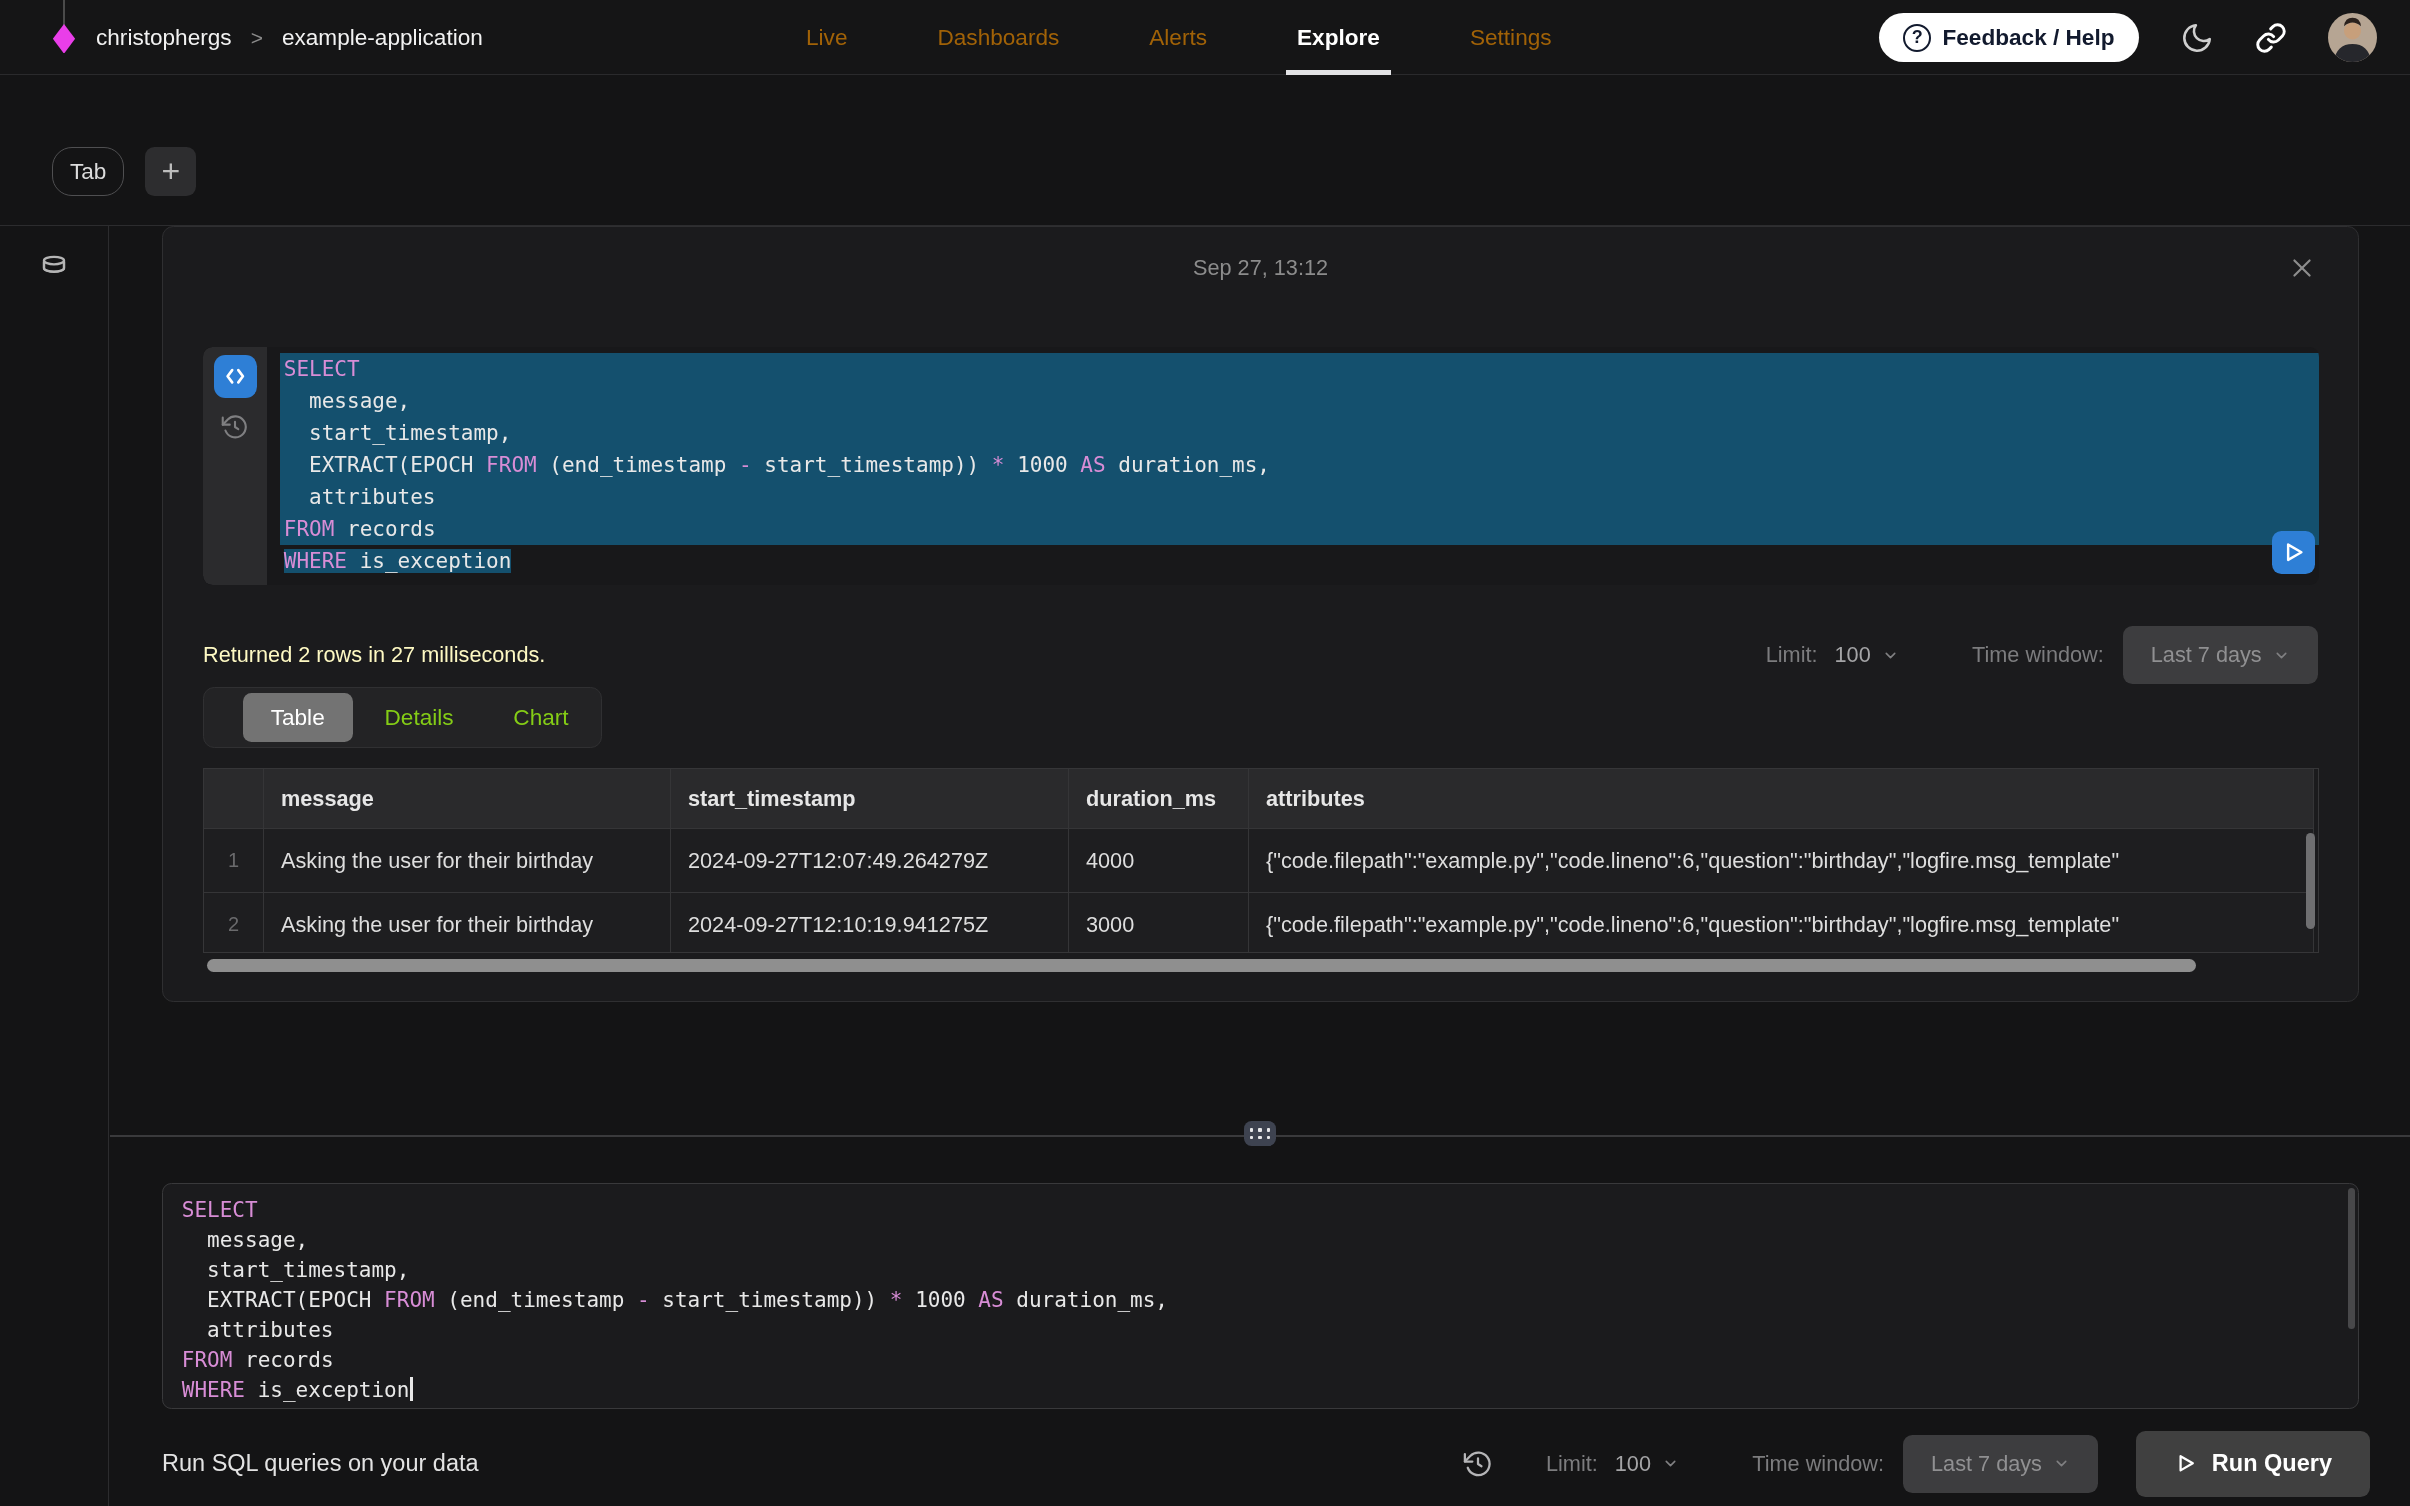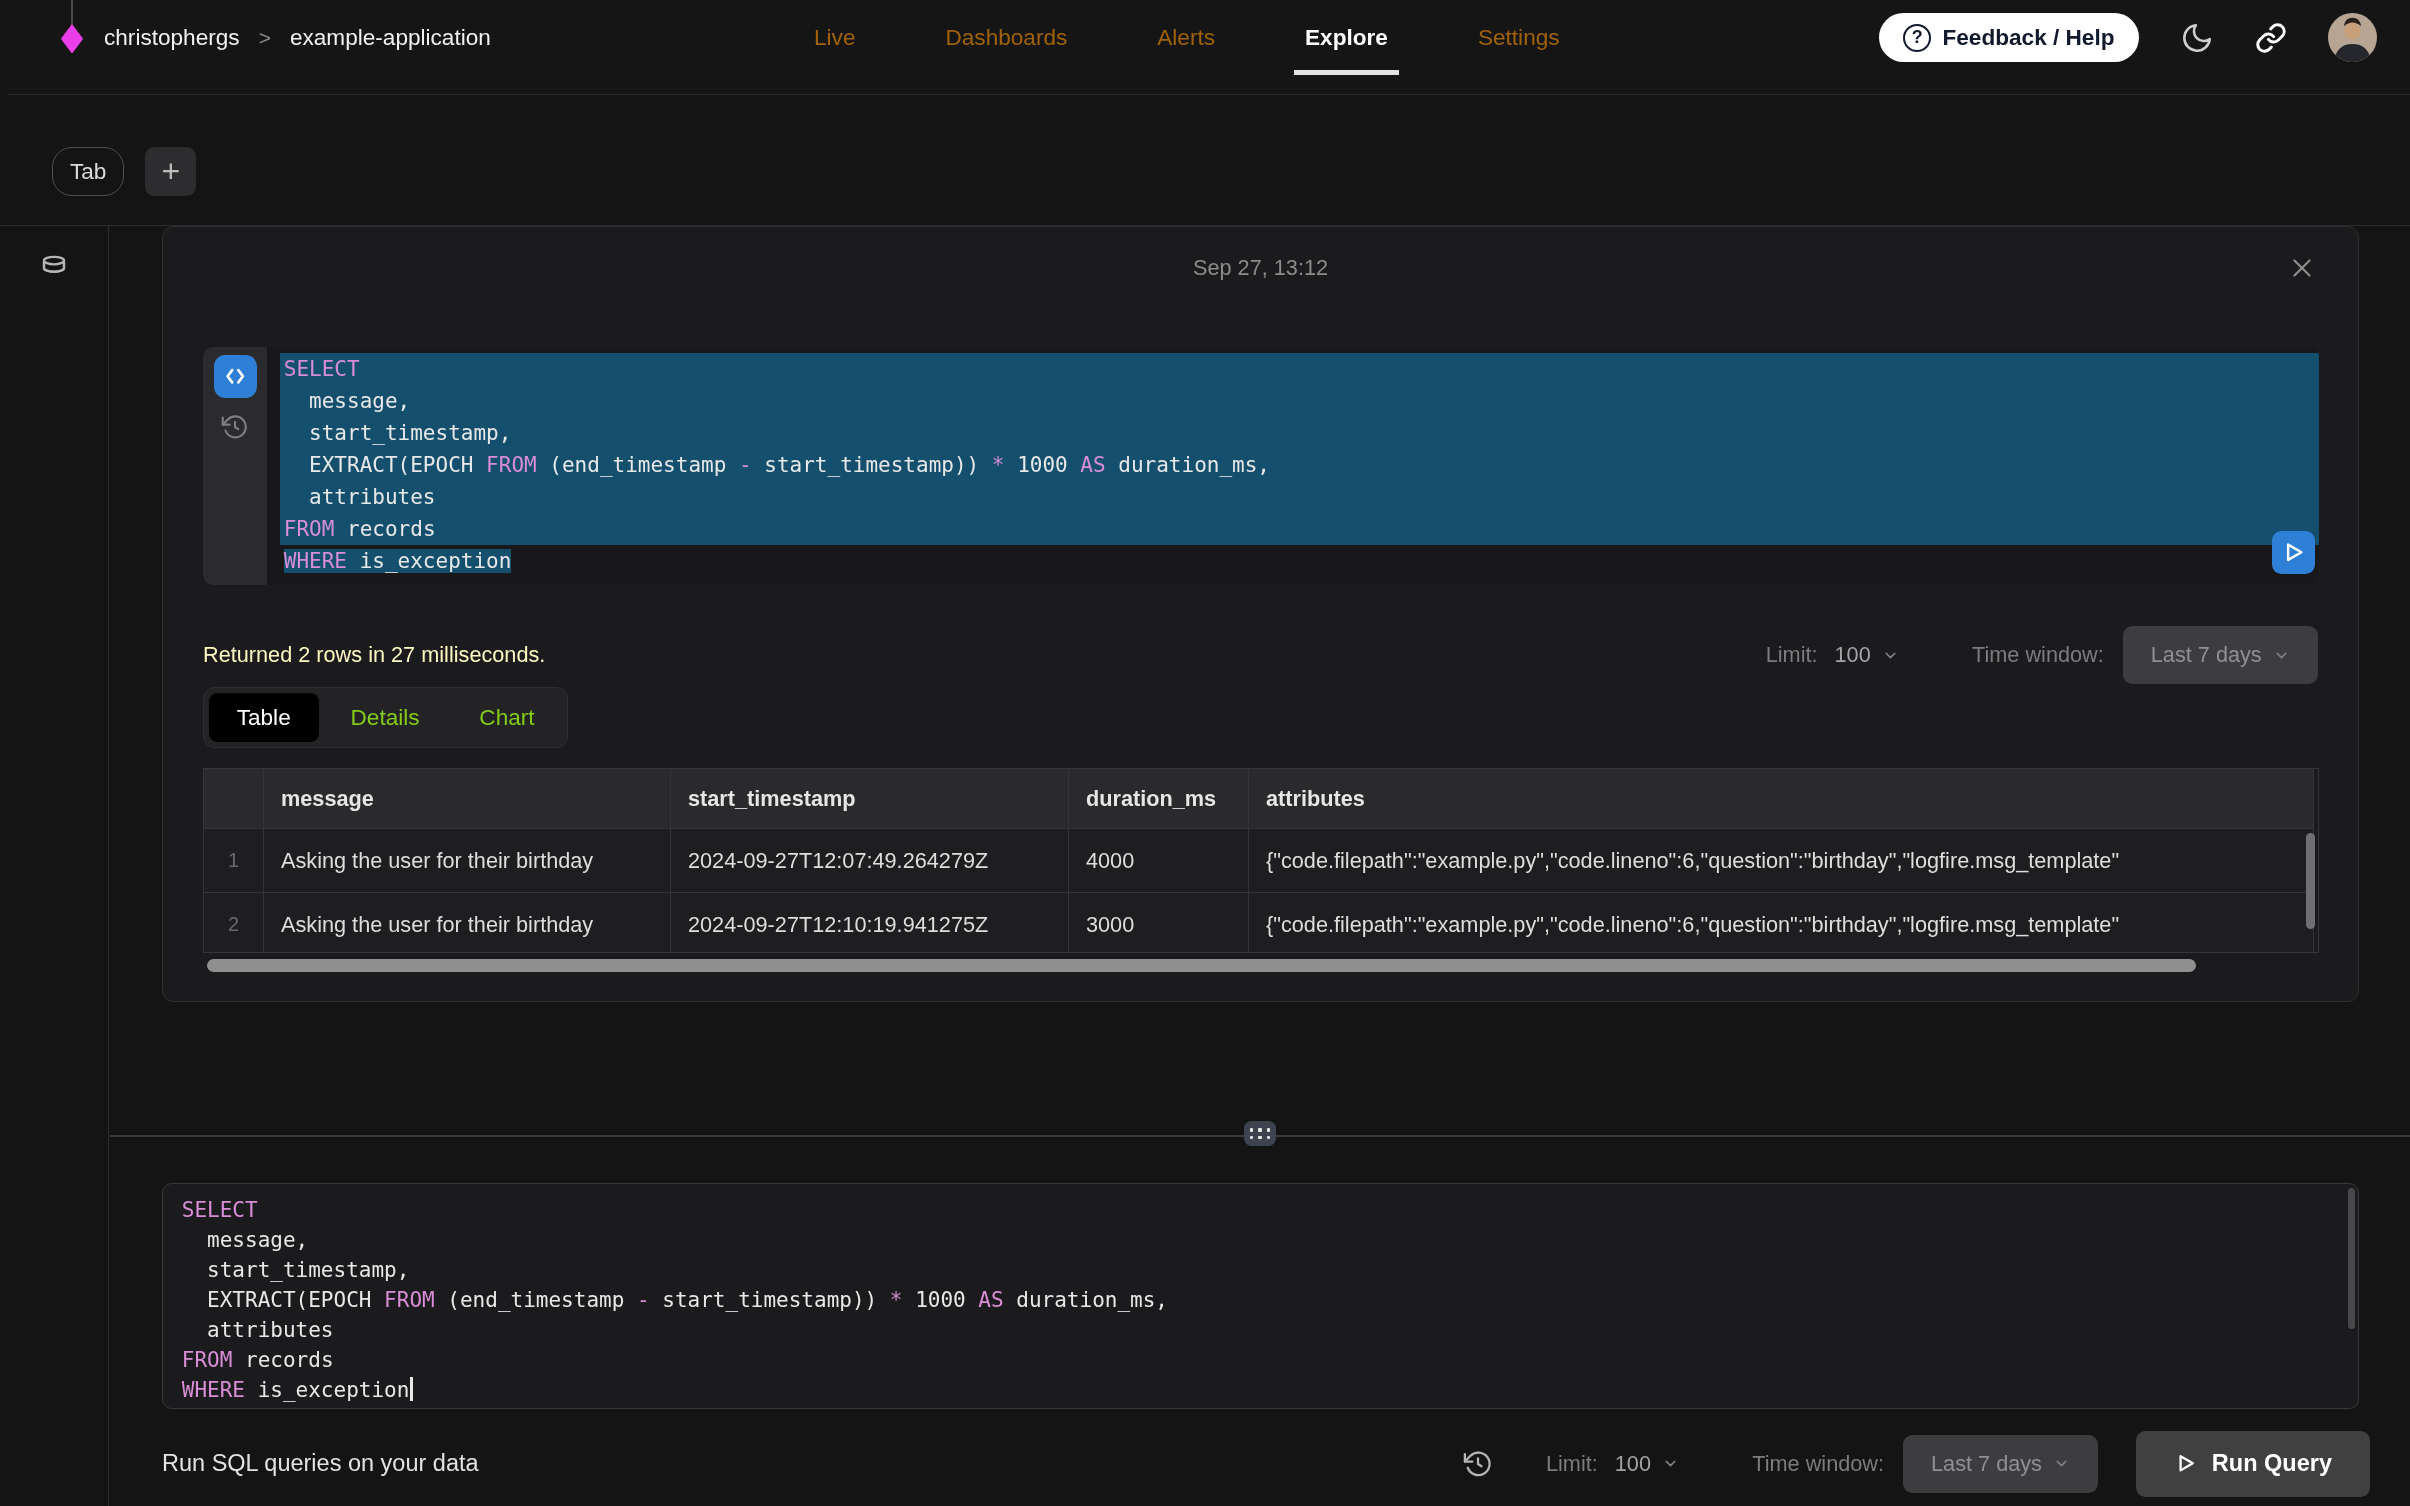--- a/index.html
+++ b/index.html
@@ -3,21 +3,21 @@
 <meta charset="utf-8">
 <style>
   * { margin:0; padding:0; box-sizing:border-box; }
   html,body { background:#0e0e0e; }
   #app {
     position:relative; width:2411px; height:1507px;
     background:#141415; overflow:hidden;
     font-family:"Liberation Sans", sans-serif; color:#e6e6e6;
   }
   
-  .topnav { position:absolute; top:0; left:8px; right:0; height:95px; background:#151516; border-bottom:0.9px solid #2a2a2c; }
+  .topnav { position:absolute; top:0; left:0; right:0; height:75px; background:#151516; border-bottom:0.9px solid #2a2a2c; }
   .logo-stem { position:absolute; left:63px; top:0; width:1.9px; height:24.5px; background:#4a4a4a; }
   .logo { position:absolute; left:51px; top:23.5px; width:26px; height:30px; }
   .crumbs { position:absolute; left:96px; top:0; height:75px; display:flex; align-items:center; font-size:22.6px; }
   .crumb { color:#f2f2f2; font-weight:500; }
   .crumb-sep { color:#8a8a8a; margin:0 19px; font-size:21px; }
   .navcenter { position:absolute; left:806px; top:0; height:75px; display:flex; gap:90px; }
   .nav-item { position:relative; height:75px; display:flex; align-items:center; font-size:22.6px; color:#a16207; cursor:pointer; }
   .nav-item.active { color:#ffffff; font-weight:600; }
   .nav-item.active::after { content:""; position:absolute; left:-11.3px; right:-11.3px; bottom:0; height:4.7px; background:#e3e3e5; }
   .navright { position:absolute; right:34px; top:0; height:75px; display:flex; align-items:center; gap:41px; }
@@ -54,21 +54,21 @@
   .status-text { color:#fef9c3; font-size:21.7px; }
   .controls { margin-left:auto; display:flex; align-items:center; }
   .ctl-label { color:#7c7c7e; font-size:21.7px; }
   .ctl-value { color:#a4a4a6; font-size:21.7px; margin-left:17px; display:flex; align-items:center; gap:11.3px; cursor:pointer; }
   .chev { width:17px; height:17px; color:#808082; }
   .tw-label { margin-left:73px; }
   .tw-btn { margin-left:19px; height:58px; padding:0 28px; background:#3d3d3f; border-radius:9.4px; color:#909092; font-size:21.7px; display:flex; align-items:center; gap:11.3px; cursor:pointer; }
   
   .segmented { position:absolute; left:40px; top:460px; height:61px; background:#232325; border:0.9px solid #303032; border-radius:11.3px; display:inline-flex; padding:4.7px; gap:3.8px; }
   .seg-item { padding:0 28px; display:flex; align-items:center; border-radius:8.5px; color:#84cc16; font-size:22.6px; cursor:pointer; }
-  .seg-item.active { background:#000000; color:#ffffff; font-weight:500; }
+  .seg-item.active { background:#737373; color:#ffffff; font-weight:500;margin-left:34px; }
   
   .table-wrap { position:absolute; left:40px; top:541px; width:2116px; height:185px; overflow:hidden; border:0.9px solid #363638; }
   .trow { display:grid; grid-template-columns:60px 407px 398px 180px 1065px; }
   .trow.head .tcell { background:#2a2a2c; height:60px; font-weight:600; color:#e6e6e6; }
   .tcell { height:64px; display:flex; align-items:center; padding:0 17px; font-size:21.7px; color:#dedede; background:#1e1e20; border-right:0.9px solid #353537; border-bottom:0.9px solid #353537; overflow:hidden; white-space:nowrap; }
   .tcell.num { justify-content:center; color:#6a6a6c; padding:0; font-size:20px; }
   .table-vthumb { position:absolute; right:2.8px; top:64px; width:9.4px; height:96px; background:#6f6f71; border-radius:4.7px; cursor:pointer; }
   .hscroll { position:absolute; left:40px; top:731px; width:2116px; height:15px; }
   .hthumb { position:absolute; left:3.8px; top:0.9px; width:1989px; height:13px; background:#8f8f8f; border-radius:6.6px; cursor:pointer; }
   

